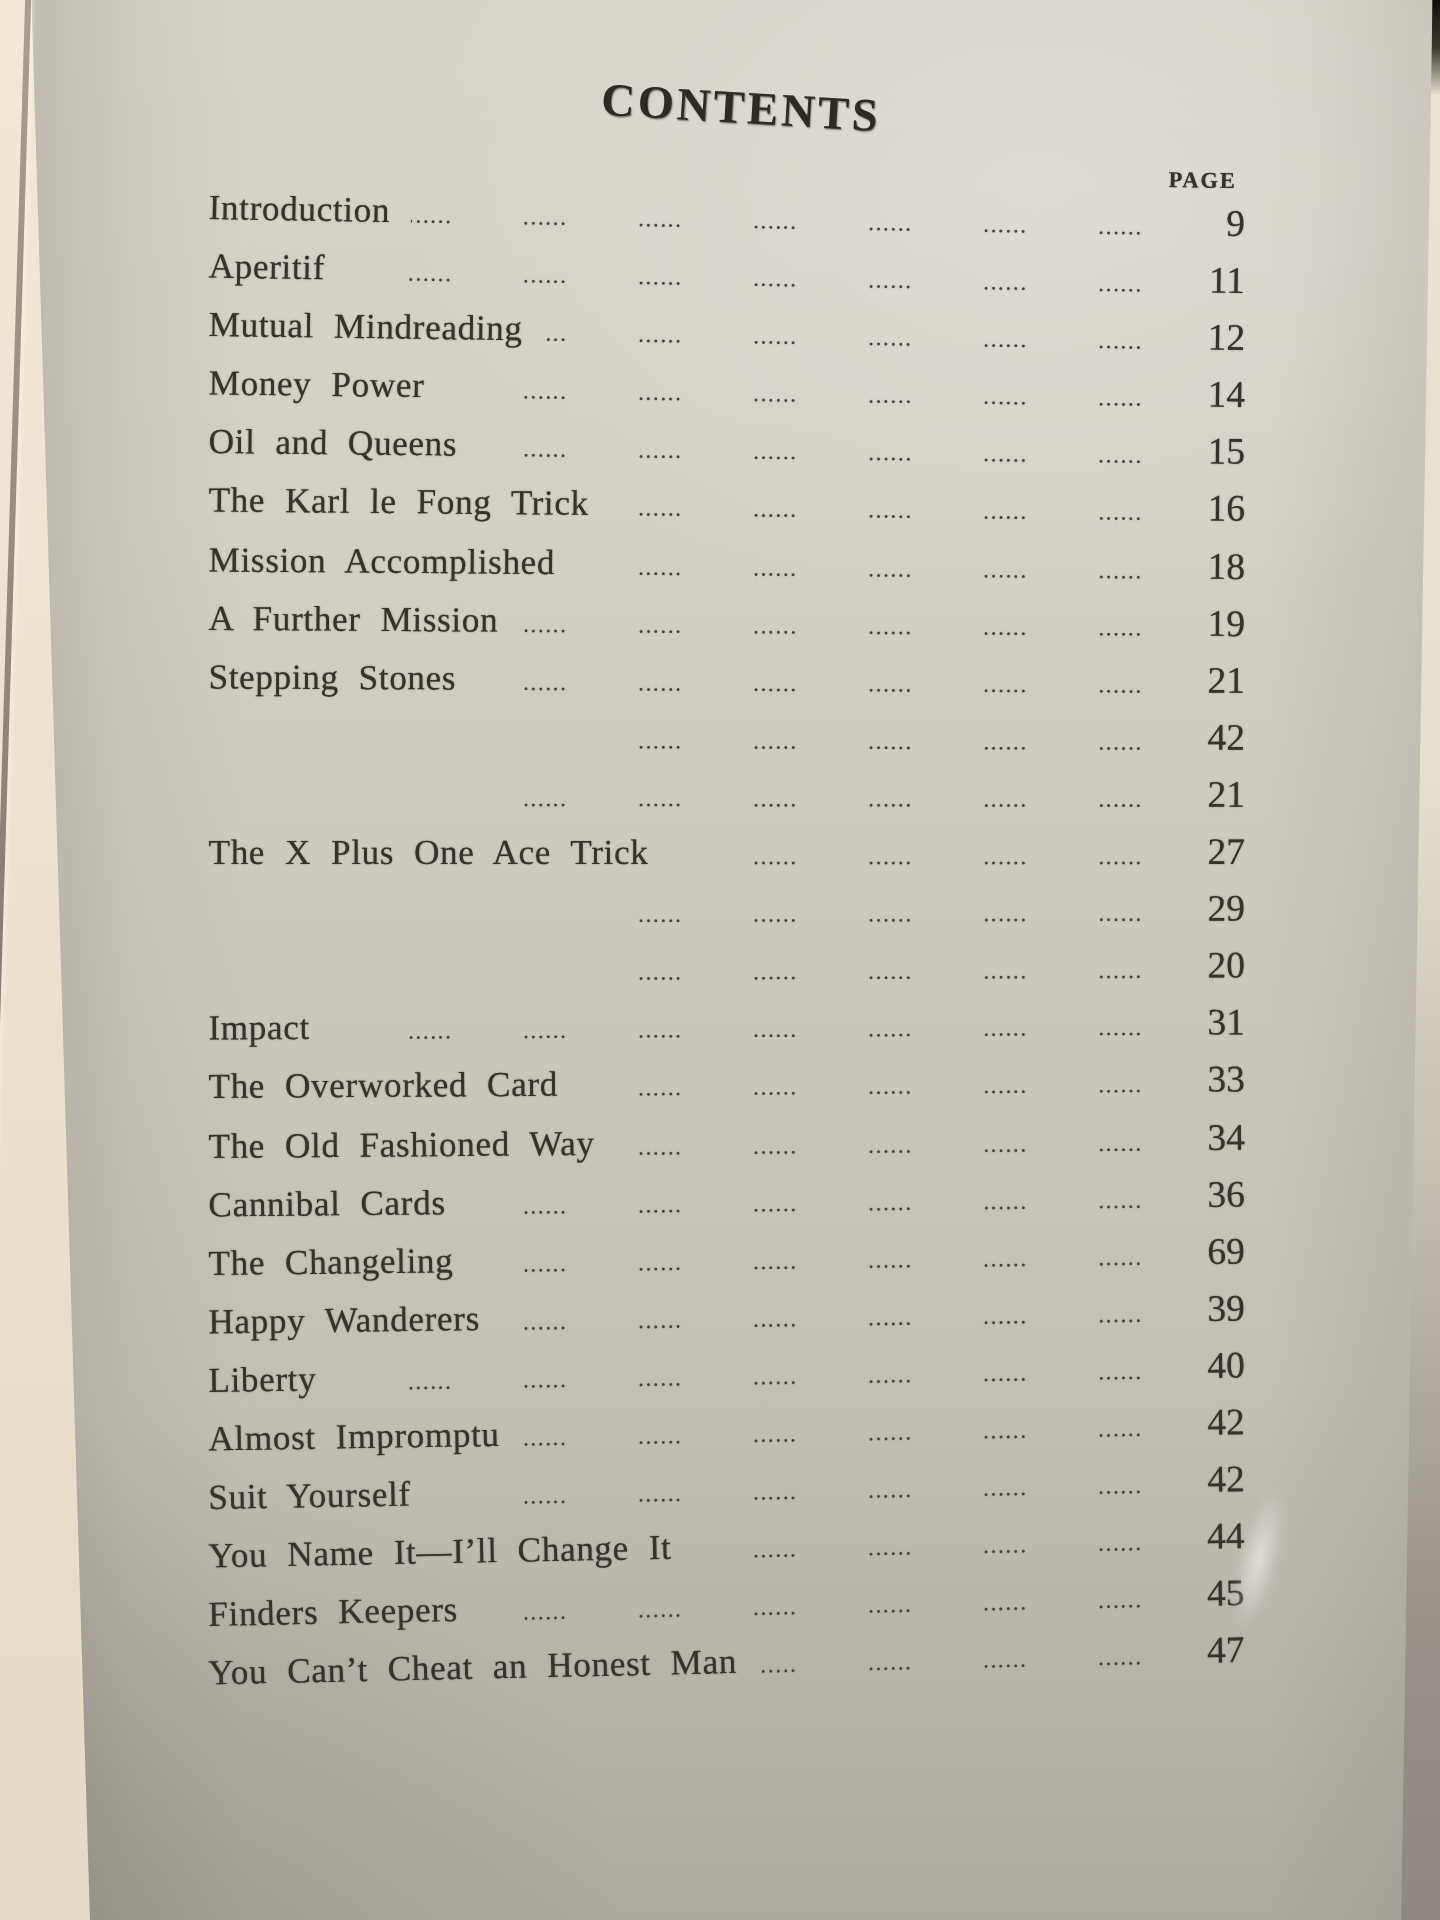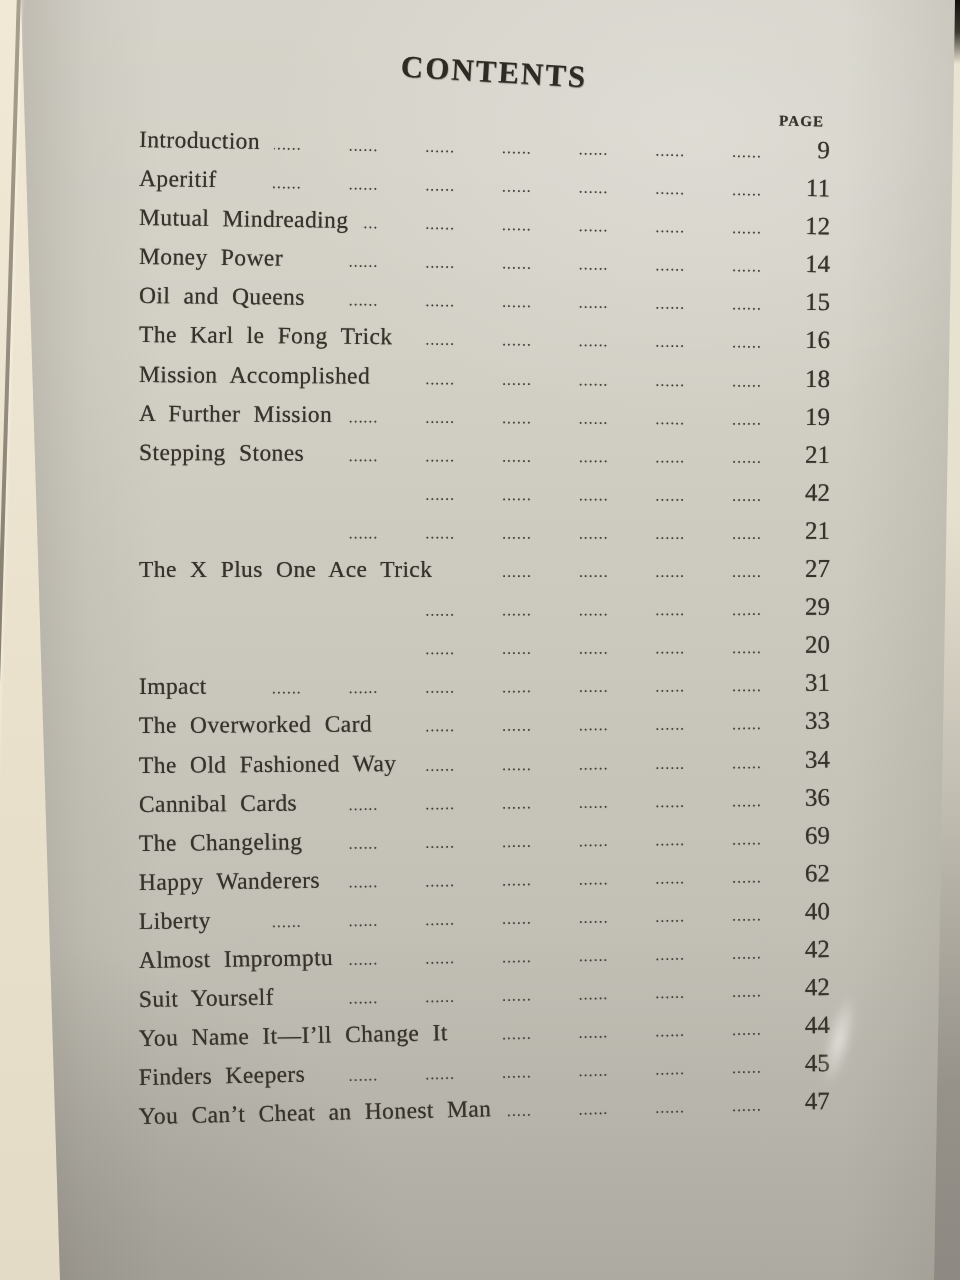--- a/index.html
+++ b/index.html
@@ -361,21 +361,21 @@
   <div class="toc-row" style="transform: rotate(-0.722deg);">
     <span class="t">Happy Wanderers</span>
     <span class="leader">
           <span class="cluster">......</span>
           <span class="cluster">......</span>
           <span class="cluster">......</span>
           <span class="cluster">......</span>
           <span class="cluster">......</span>
           <span class="cluster">......</span>
         </span>
-    <span class="p">62</span>
+    <span class="p">39</span>
   </div>
 
   <div class="toc-row" style="transform: rotate(-0.81deg);">
     <span class="t">Liberty</span>
     <span class="leader">
           <span class="cluster">......</span>
           <span class="cluster">......</span>
           <span class="cluster">......</span>
           <span class="cluster">......</span>
           <span class="cluster">......</span>

